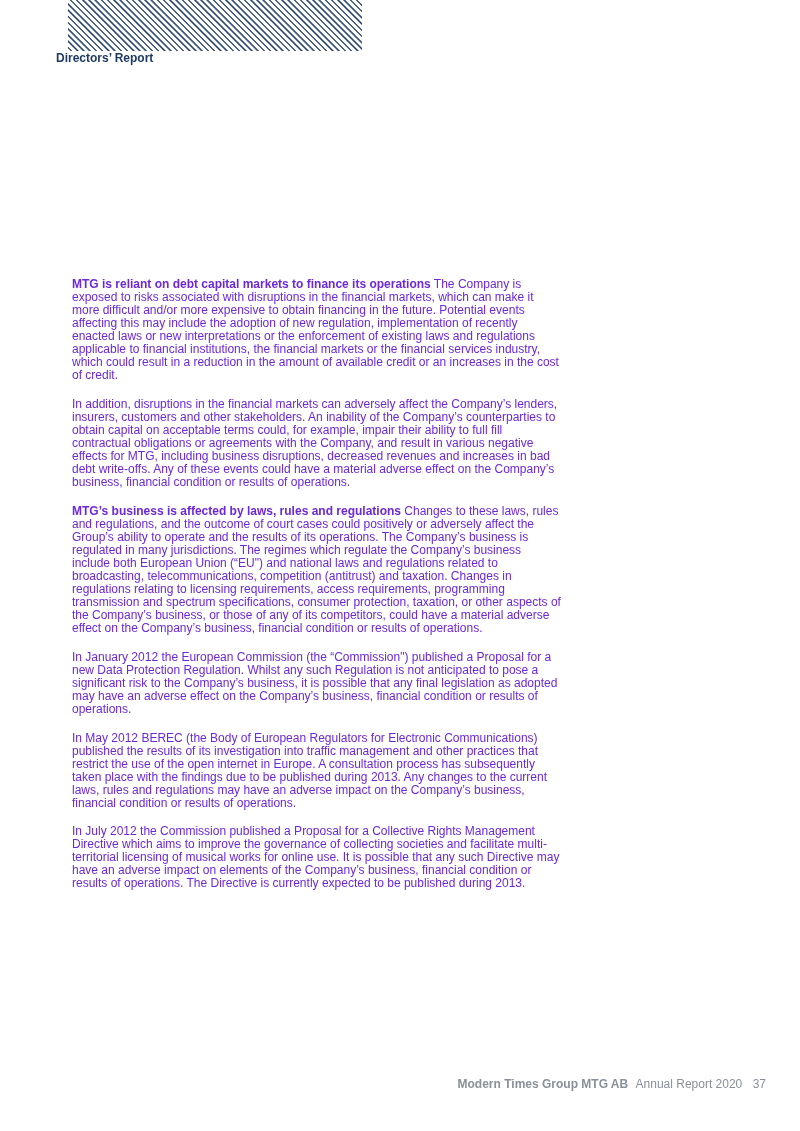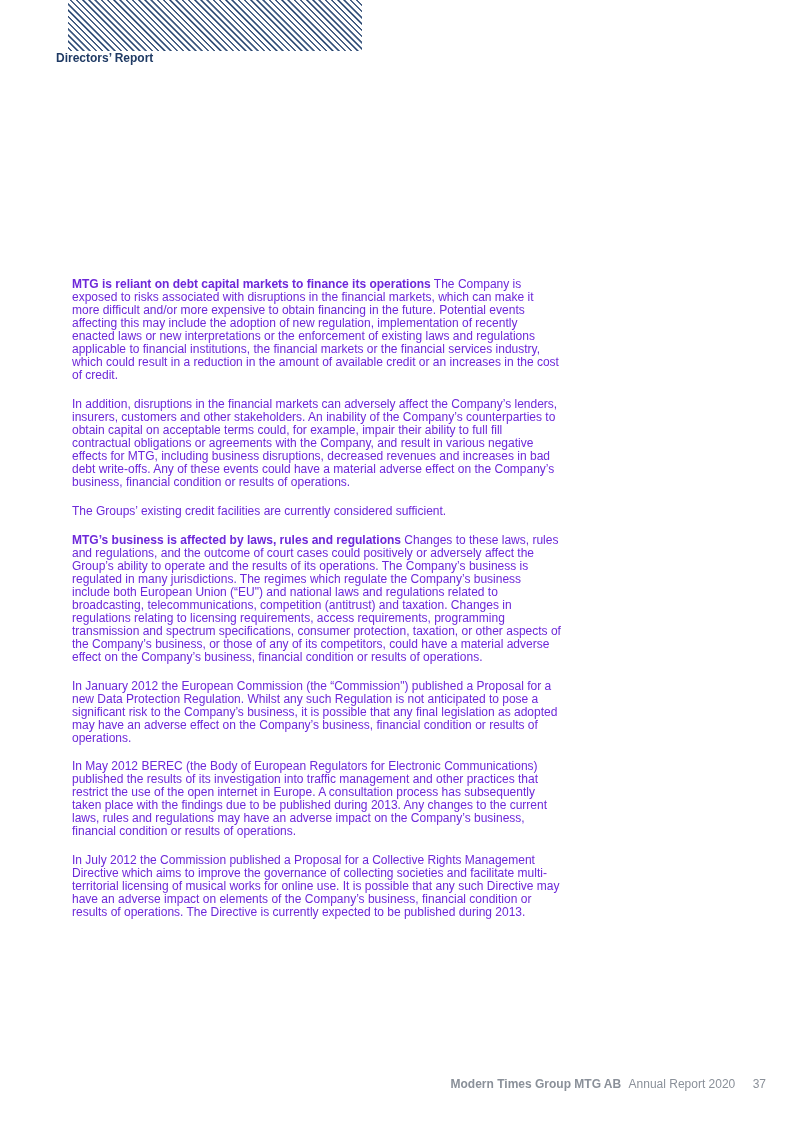--- a/index.html
+++ b/index.html
@@ -65,33 +65,32 @@
       white-space: nowrap;
     }
     .footer .company {
       font-weight: bold;
     }
     .footer .report {
       margin-left: 4px;
     }
     .footer .page {
       font-weight: normal;
-      margin-left: 14px;
+      margin-left: 7px;
     }
   </style>
 </head>
 <body>
 
 <div class="hatch"></div>
 <div class="section-title">Directors’ Report</div>
 
 <div class="content">
   <p><b>MTG is reliant on debt capital markets to finance its operations</b><span> The Company is exposed to risks associated with disruptions in the financial markets, which can make it more difficult and/or more expensive to obtain financing in the future. Potential events affecting this may include the adoption of new regulation, implementation of recently enacted laws or new interpretations or the enforcement of existing laws and regulations applicable to financial institutions, the financial markets or the financial services industry, which could result in a reduction in the amount of available credit or an increases in the cost of credit.</span></p>
   <p>In addition, disruptions in the financial markets can adversely affect the Company’s lenders, insurers, customers and other stakeholders. An inability of the Company’s counterparties to obtain capital on acceptable terms could, for example, impair their ability to full fill contractual obligations or agreements with the Company, and result in various negative effects for MTG, including business disruptions, decreased revenues and increases in bad debt write-offs. Any of these events could have a material adverse effect on the Company’s business, financial condition or results of operations.</p>
-  <p>The Groups’ existing credit facilities are currently considered sufficient.</p>
   <p><b>MTG’s business is affected by laws, rules and regulations</b><span> Changes to these laws, rules and regulations, and the outcome of court cases could positively or adversely affect the Group’s ability to operate and the results of its operations. The Company’s business is regulated in many jurisdictions. The regimes which regulate the Company’s business include both European Union (“EU") and national laws and regulations related to broadcasting, telecommunications, competition (antitrust) and taxation. Changes in regulations relating to licensing requirements, access requirements, programming transmission and spectrum specifications, consumer protection, taxation, or other aspects of the Company’s business, or those of any of its competitors, could have a material adverse effect on the Company’s business, financial condition or results of operations.</span></p>
   <p>In January 2012 the European Commission (the “Commission") published a Proposal for a new Data Protection Regulation. Whilst any such Regulation is not anticipated to pose a significant risk to the Company’s business, it is possible that any final legislation as adopted may have an adverse effect on the Company’s business, financial condition or results of operations.</p>
   <p>In May 2012 BEREC (the Body of European Regulators for Electronic Communications) published the results of its investigation into traffic management and other practices that restrict the use of the open internet in Europe. A consultation process has subsequently taken place with the findings due to be published during 2013. Any changes to the current laws, rules and regulations may have an adverse impact on the Company’s business, financial condition or results of operations.</p>
   <p>In July 2012 the Commission published a Proposal for a Collective Rights Management Directive which aims to improve the governance of collecting societies and facilitate multi-territorial licensing of musical works for online use. It is possible that any such Directive may have an adverse impact on elements of the Company’s business, financial condition or results of operations. The Directive is currently expected to be published during 2013.</p>
 </div>
 
 <div class="footer">
   <span class="company">Modern Times Group MTG AB</span>
   <span class="report">Annual Report 2020</span>
   <span class="page">37</span>

